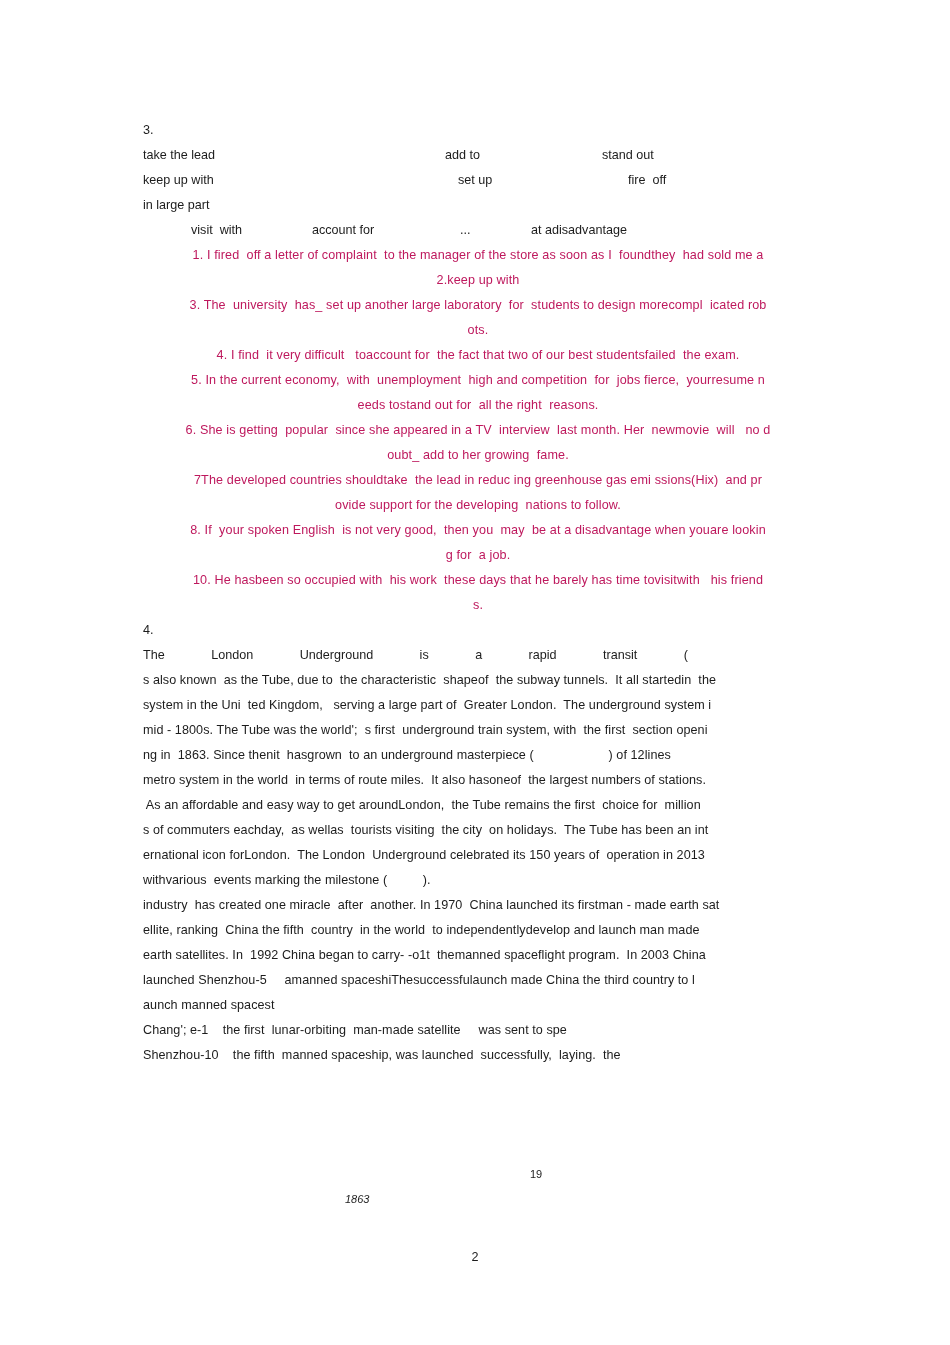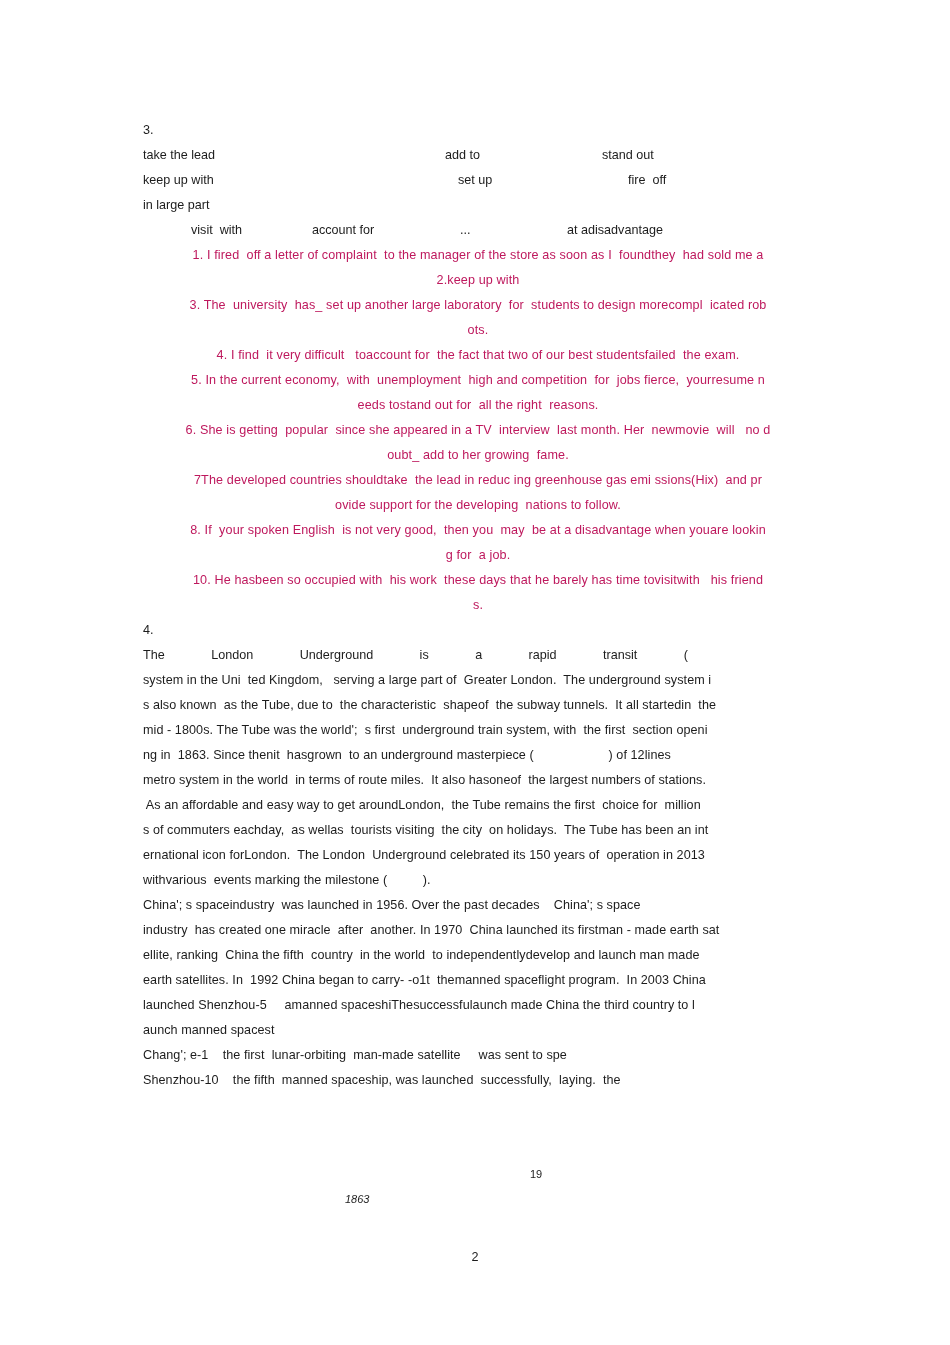--- a/index.html
+++ b/index.html
@@ -124,21 +124,21 @@
         <span style="left:315px;">set up</span>
         <span style="left:485px;">fire  off</span>
       </div>
       <div class="phrase-row">
         <span style="left:0px;">in large part</span>
       </div>
       <div class="phrase-row">
         <span style="left:0px;margin-left:48px;">visit  with</span>
         <span style="left:169px;text-align:center;">account for</span>
         <span style="left:317px;">...</span>
-        <span style="left:424px;">at adisadvantage</span>
+        <span style="left:388px;">at adisadvantage</span>
       </div>
     </div>
 
     <div>
       <div class="line">1. I fired  off a letter of complaint  to the manager of the store as soon as I  foundthey  had sold me a</div>
       <div class="line">2.keep up with</div>
       <div class="line">3. The  university  has_ set up another large laboratory  for  students to design morecompl  icated rob</div>
       <div class="line">ots.</div>
       <div class="line">4. I find  it very difficult   toaccount for  the fact that two of our best studentsfailed  the exam.</div>
       <div class="line">5. In the current economy,  with  unemployment  high and competition  for  jobs fierce,  yourresume n</div>
@@ -151,33 +151,32 @@
       <div class="line">g for  a job.</div>
       <div class="line">10. He hasbeen so occupied with  his work  these days that he barely has time tovisitwith   his friend</div>
       <div class="line">s.</div>
     </div>
 
     <div class="section-num">4.</div>
 
     <div class="justified-line">The London Underground is a rapid transit (</div>
 
     <div>
+      <div class="para-line">s also known  as the Tube, due to  the characteristic  shapeof  the subway tunnels.  It all startedin  the</div>
       <div class="para-line">system in the Uni  ted Kingdom,   serving a large part of  Greater London.  The underground system i</div>
-      <div class="para-line">s also known  as the Tube, due to  the characteristic  shapeof  the subway tunnels.  It all startedin  the</div>
       <div class="para-line">mid - 1800s. The Tube was the world';  s first  underground train system, with  the first  section openi</div>
       <div class="para-line">ng in  1863. Since thenit  hasgrown  to an underground masterpiece (                     ) of 12lines</div>
       <div class="para-line">metro system in the world  in terms of route miles.  It also hasoneof  the largest numbers of stations.</div>
       <div class="para-line"> As an affordable and easy way to get aroundLondon,  the Tube remains the first  choice for  million</div>
       <div class="para-line">s of commuters eachday,  as wellas  tourists visiting  the city  on holidays.  The Tube has been an int</div>
       <div class="para-line">ernational icon forLondon.  The London  Underground celebrated its 150 years of  operation in 2013</div>
       <div class="para-line">withvarious  events marking the milestone (          ).</div>
     </div>
 
     <div>
-      <div class="para-line">China'; s spaceindustry  was launched in 1956. Over the past decades    China'; s space</div>
       <div class="para-line">industry  has created one miracle  after  another. In 1970  China launched its firstman - made earth sat</div>
       <div class="para-line">ellite, ranking  China the fifth  country  in the world  to independentlydevelop and launch man made</div>
       <div class="para-line">earth satellites. In  1992 China began to carry- -o1t  themanned spaceflight program.  In 2003 China</div>
       <div class="para-line">launched Shenzhou-5     amanned spaceshiThesuccessfulaunch made China the third country to l</div>
       <div class="para-line">aunch manned spacest</div>
       <div class="para-line">Chang'; e-1    the first  lunar-orbiting  man-made satellite     was sent to spe</div>
       <div class="para-line">Shenzhou-10    the fifth  manned spaceship, was launched  successfully,  laying.  the</div>
     </div>
 
   </div>

